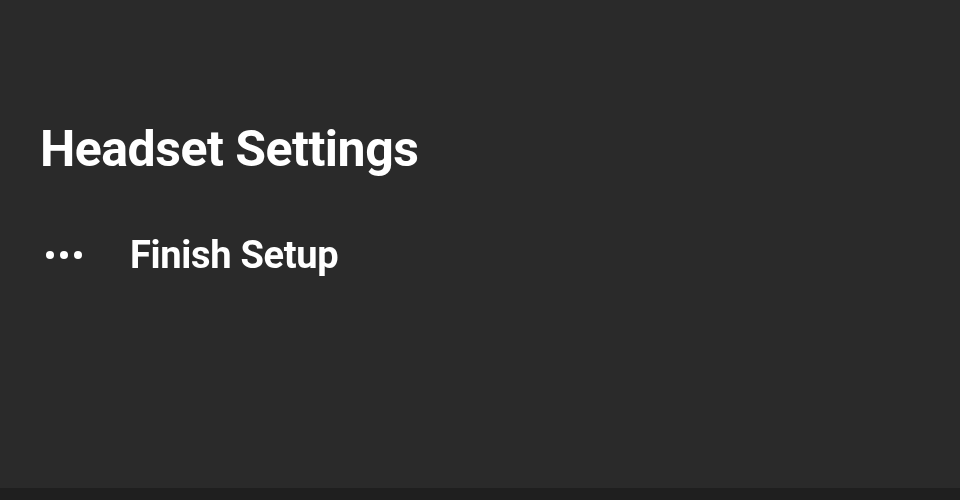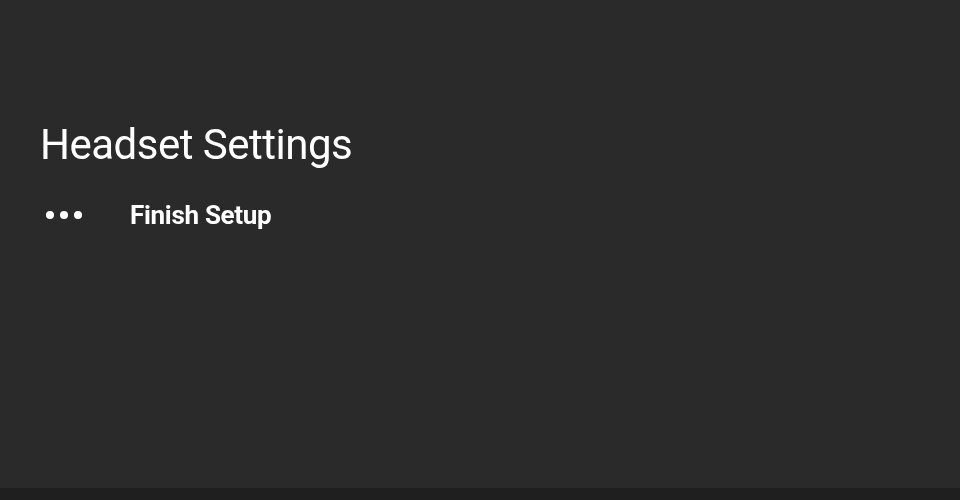--- a/index.html
+++ b/index.html
@@ -13,24 +13,24 @@
       background-color: #2a2a2a;
       font-family: -apple-system, BlinkMacSystemFont, "Segoe UI", Roboto, Helvetica, Arial, sans-serif;
       color: #ffffff;
       overflow: hidden;
     }
     .container {
       padding-top: 120px;
       padding-left: 40px;
     }
     .page-title {
-      font-size: 42px;
-      font-weight: 400;
+      font-size: 50px;
+      font-weight: 700;
       letter-spacing: -0.5px;
-      margin-bottom: 31px;
+      margin-bottom: 55px;
     }
     .menu-item {
       display: flex;
       align-items: center;
       margin-bottom: 75px;
       cursor: pointer;
     }
     .icon-slot {
       width: 60px;
       display: flex;
@@ -44,21 +44,21 @@
       align-items: center;
       padding-left: 6px;
     }
     .dots-icon span {
       width: 8px;
       height: 8px;
       background-color: #ffffff;
       border-radius: 50%;
     }
     .menu-label {
-      font-size: 26px;
+      font-size: 38px;
       font-weight: 700;
       letter-spacing: -0.3px;
     }
     .bottom-bar {
       position: absolute;
       bottom: 0;
       left: 0;
       width: 960px;
       height: 12px;
       background-color: #1f1f1f;

